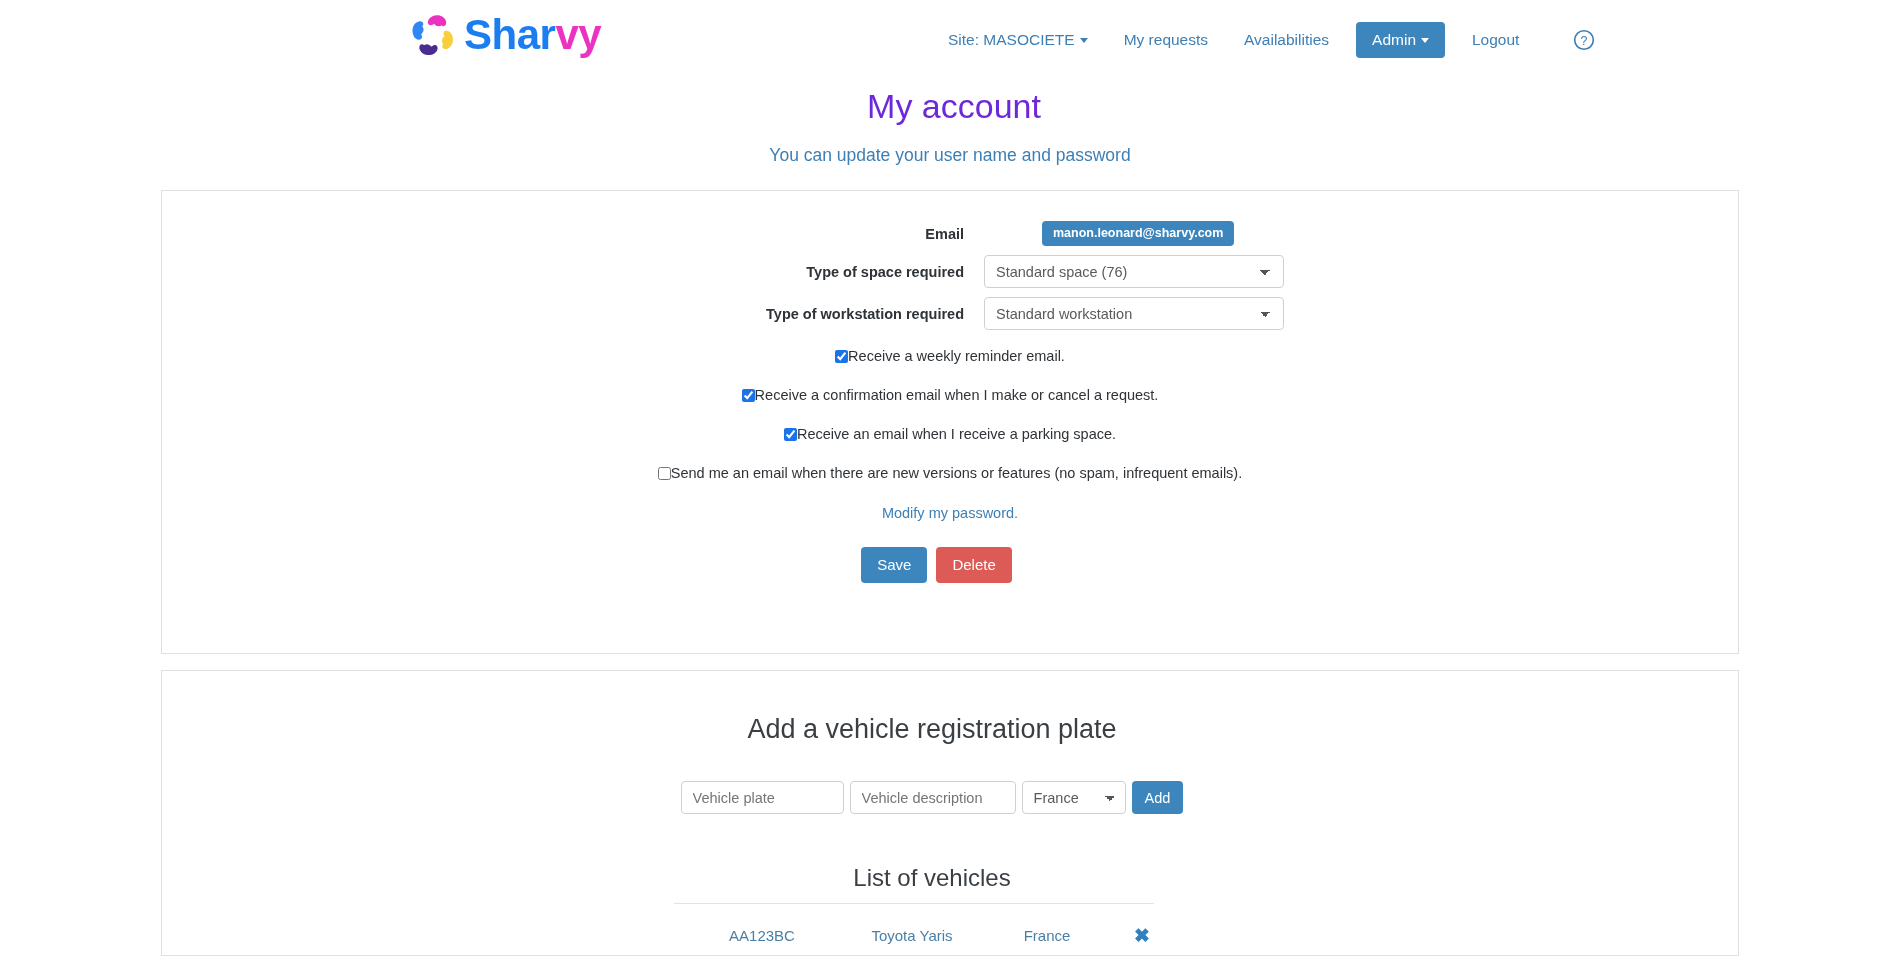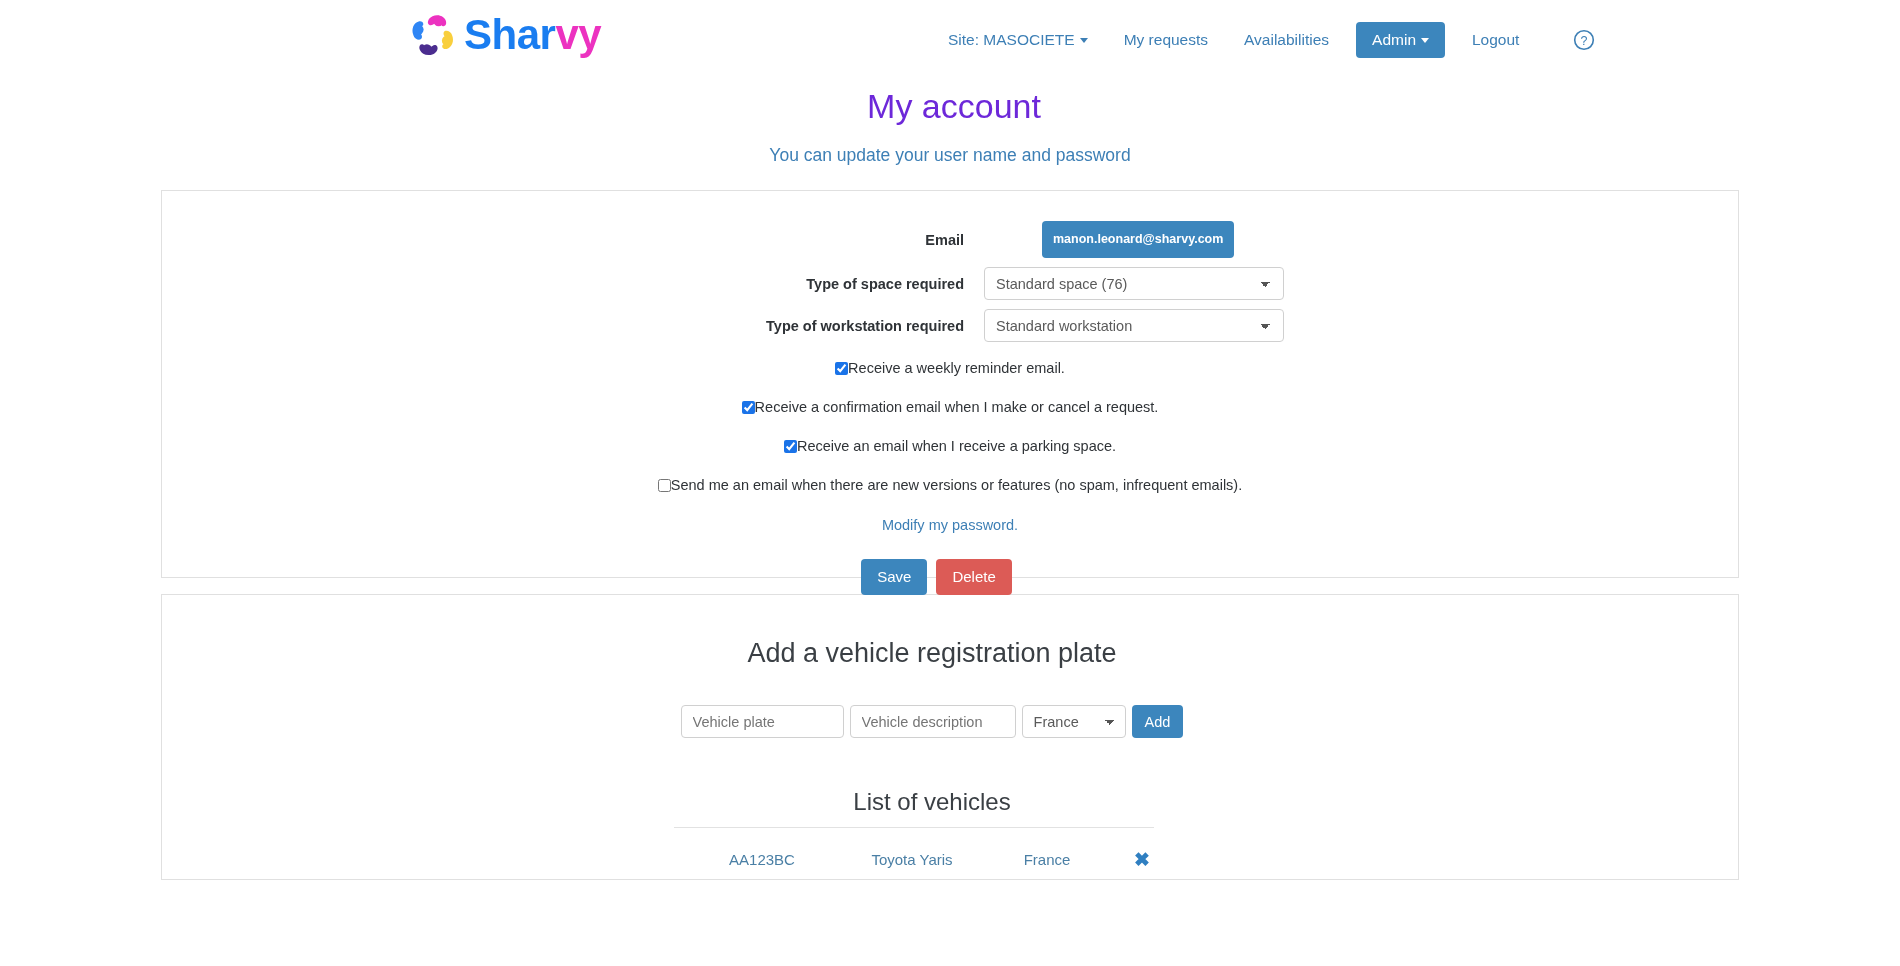--- a/index.html
+++ b/index.html
@@ -94,21 +94,21 @@
   
   .panel {
     border: 1px solid #e0e0e0;
     background: #fff;
     margin: 0 auto;
     width: 1578px;
   }
   .panel-account {
     margin-top: 23px;
     padding: 30px 0 30px 0;
-    height: 388px;
+    height: 464px;
   }
   .panel-vehicles {
     margin-top: 16px;
     padding: 40px 0 10px 0;
   }
 
   
   .form-row {
     display: flex;
     align-items: center;
@@ -123,21 +123,21 @@
     color: #2f3337;
   }
   .form-control-wrap { width: 300px; }
   .pill-email {
     display: inline-block;
     background: #3c86bd;
     color: #fff;
     font-size: 12.5px;
     font-weight: bold;
     border-radius: 4px;
-    padding: 11px 11px;
+    padding: 5px 11px;
     line-height: 15px;
     margin-left: 58px;
   }
   .txt-input, .sel-input {
     width: 300px;
     height: 33px;
     border: 1px solid #d0d0d0;
     border-radius: 4px;
     padding: 4px 11px;
     font-size: 14.5px;

